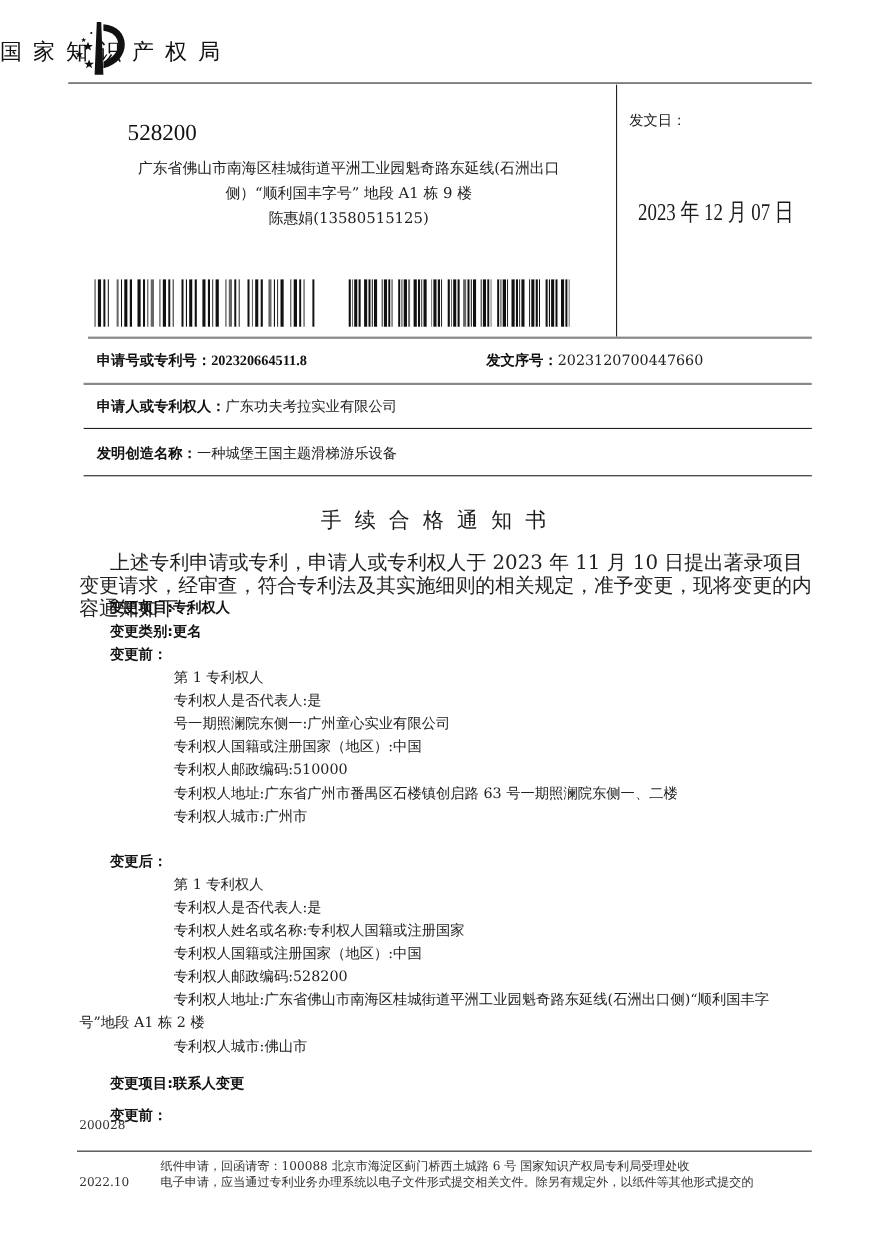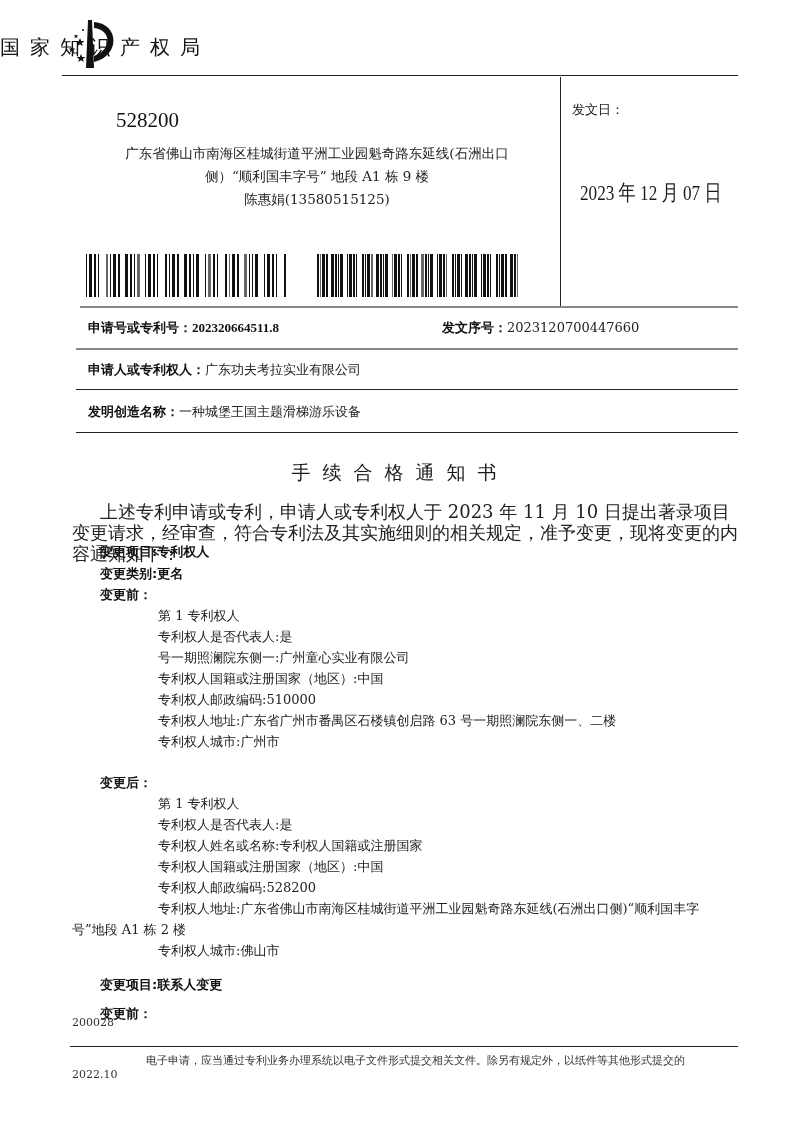--- a/index.html
+++ b/index.html
@@ -346,14 +346,15 @@
 <div class="line" style="left:72px; top:921px;">号”地段 A1 栋 2 楼</div>
 <div class="line" style="left:158px; top:942px;">专利权人城市:佛山市</div>
 
 <div class="line bold" style="left:100px; top:928px;margin-top:48px;">变更项目:联系人变更</div>
 <div class="line bold" style="left:100px; top:1005px;">变更前：</div>
 
 <div class="hline" style="left:70px; width:668px; top:1046px;"></div>
 <div class="abs footer-code" style="left:72px; top:1016px;">200028</div>
 <div class="abs footer-code" style="left:72px; top:1068px;">2022.10</div>
 <div class="abs footer-text" style="left:146px; top:1054px; width:596px;">
+  <div>纸件申请，回函请寄：100088  北京市海淀区蓟门桥西土城路 6 号   国家知识产权局专利局受理处收</div>
   <div>电子申请，应当通过专利业务办理系统以电子文件形式提交相关文件。除另有规定外，以纸件等其他形式提交的</div>
 </div>
 
 </body></html>

